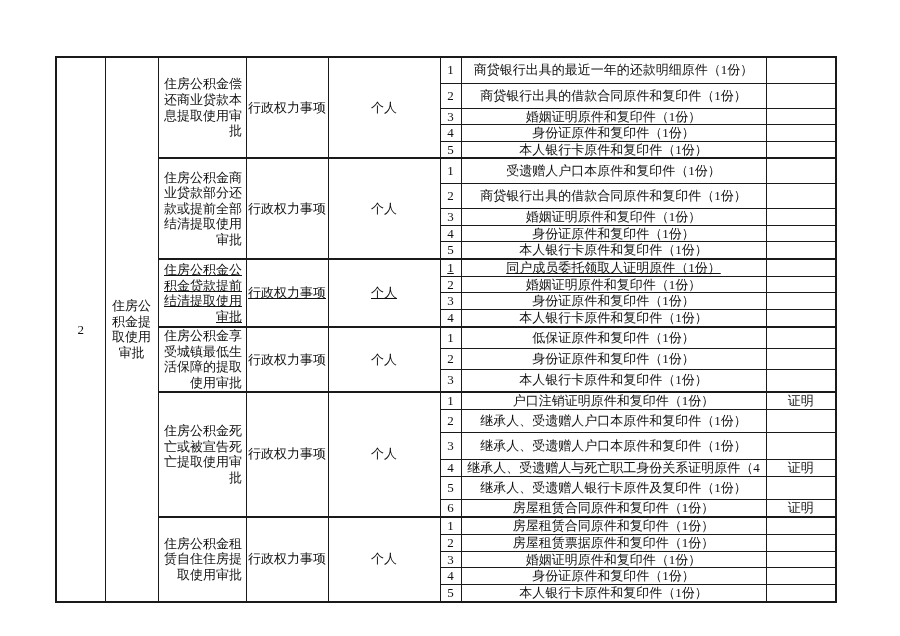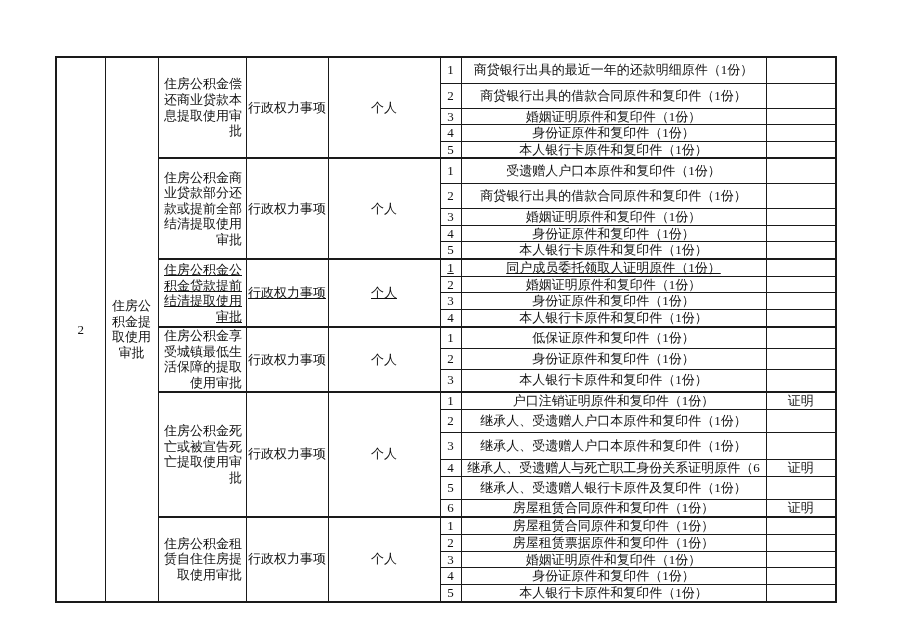--- a/index.html
+++ b/index.html
@@ -189,21 +189,21 @@
           <td class="doc-col">继承人、受遗赠人户口本原件和复印件（1份）</td>
           <td class="note-col"></td>
         </tr>
         <tr style="height: 27px;">
           <td class="seq-col">3</td>
           <td class="doc-col">继承人、受遗赠人户口本原件和复印件（1份）</td>
           <td class="note-col"></td>
         </tr>
         <tr style="height: 17px;">
           <td class="seq-col">4</td>
-          <td class="doc-col">继承人、受遗赠人与死亡职工身份关系证明原件（6</td>
+          <td class="doc-col">继承人、受遗赠人与死亡职工身份关系证明原件（4</td>
           <td class="note-col">证明</td>
         </tr>
         <tr style="height: 23px;">
           <td class="seq-col">5</td>
           <td class="doc-col">继承人、受遗赠人银行卡原件及复印件（1份）</td>
           <td class="note-col"></td>
         </tr>
         <tr style="height: 16px;">
           <td class="seq-col">6</td>
           <td class="doc-col">房屋租赁合同原件和复印件（1份）</td>

